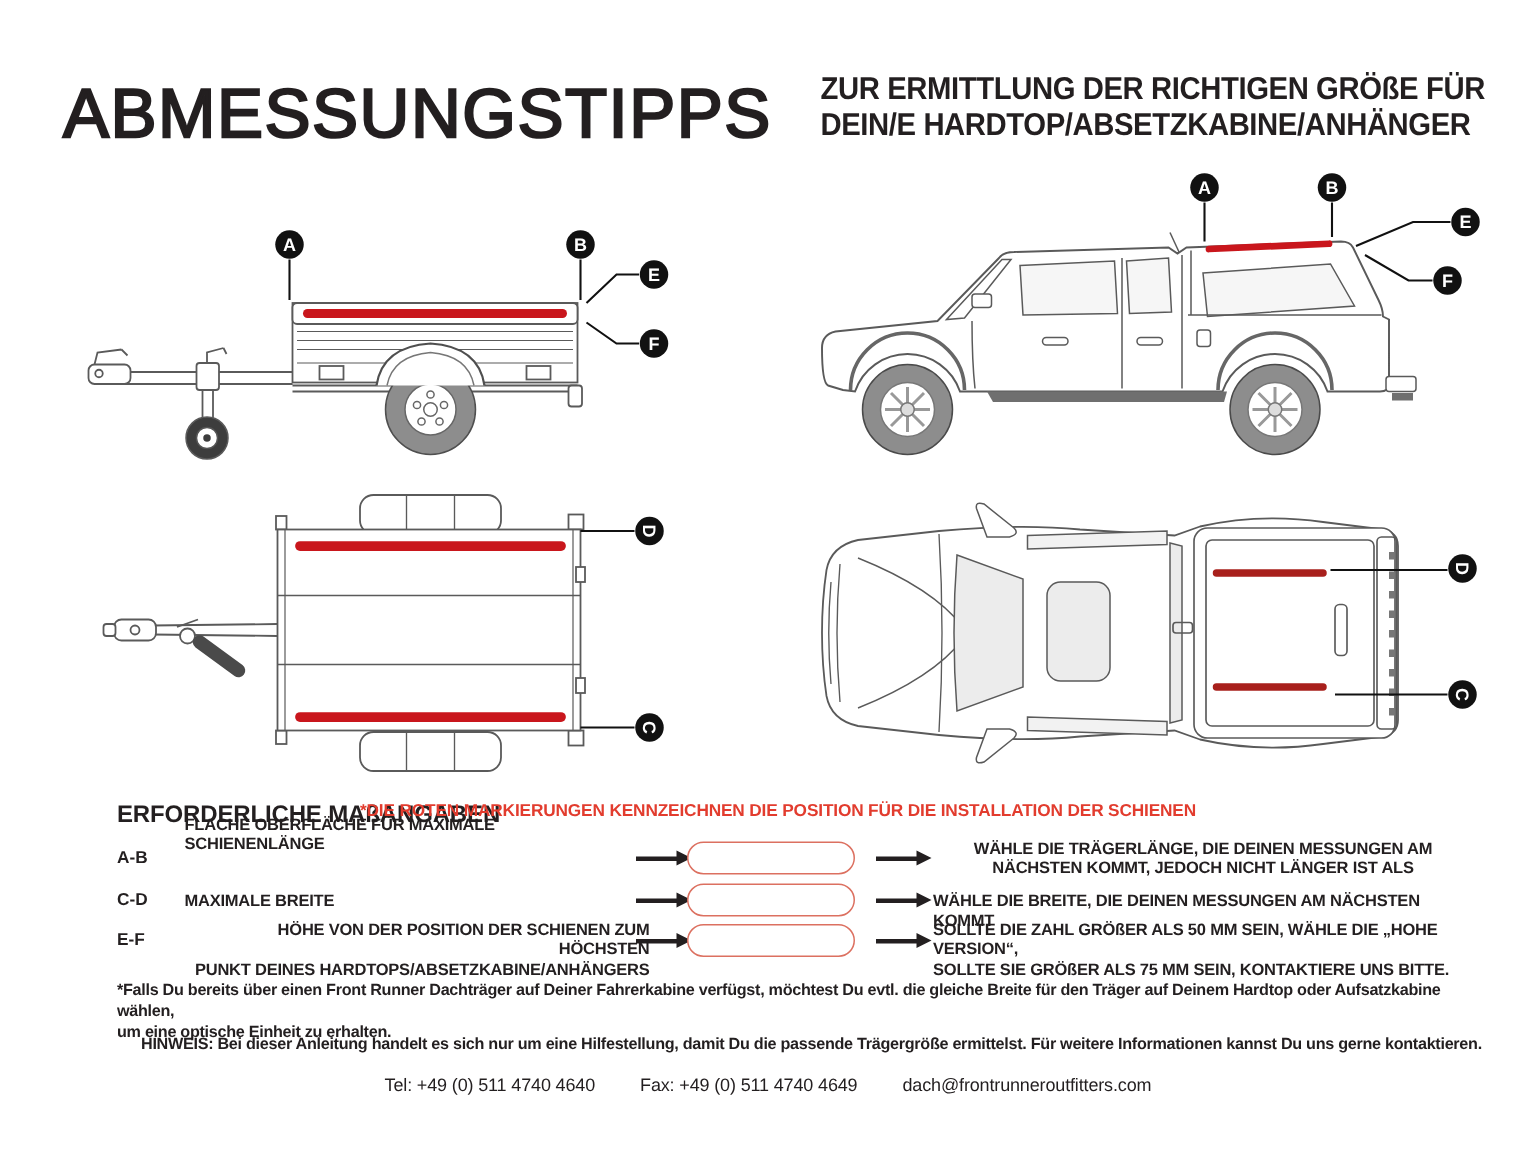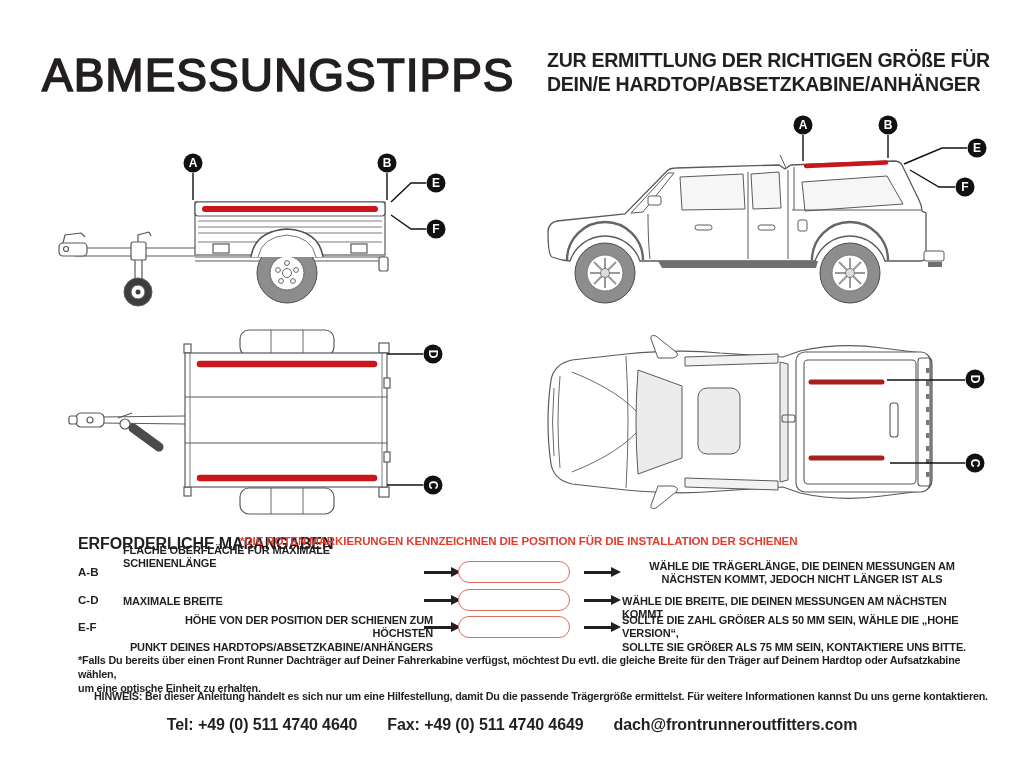--- a/index.html
+++ b/index.html
@@ -19,21 +19,21 @@
   .rid{font-size:11.5px;font-weight:bold;}
   .rdesc,.rres{font-size:11px;font-weight:bold;line-height:1.22;letter-spacing:-0.15px;white-space:pre-line;}
   .arrow{width:28px;height:3px;background:var(--ink);}
   .arrow:after{content:"";position:absolute;right:-9px;top:-4px;width:0;height:0;
                border-left:10px solid var(--ink);border-top:5.5px solid transparent;border-bottom:5.5px solid transparent;}
   .oval{width:110px;height:20px;border:1.6px solid var(--oval);border-radius:11px;background:#fff;}
   .footnote{left:78px;top:653px;width:900px;font-size:10.8px;font-weight:bold;line-height:1.3;
             letter-spacing:-0.2px;white-space:pre-line;}
   .hinweis{left:78px;top:690px;width:920px;font-size:10.8px;font-weight:bold;letter-spacing:-0.2px;margin-left:16px;}
   .footer{left:0;top:716px;width:1024px;display:flex;justify-content:center;gap:30px;
-          font-size:16px;font-weight:bold;letter-spacing:-0.1px;}
+          font-size:12px;font-weight:normal;letter-spacing:-0.1px;}
   svg text.lbl{font-family:"Liberation Sans",sans-serif;font-size:12px;font-weight:bold;fill:#fff;text-anchor:middle;}
 </style>
 </head>
 <body>
 
 <div class="page">
 
   <div class="abs title">ABMESSUNGSTIPPS</div>
   <div class="abs subtitle">ZUR ERMITTLUNG DER RICHTIGEN GRÖßE FÜR
 DEIN/E HARDTOP/ABSETZKABINE/ANHÄNGER</div>

